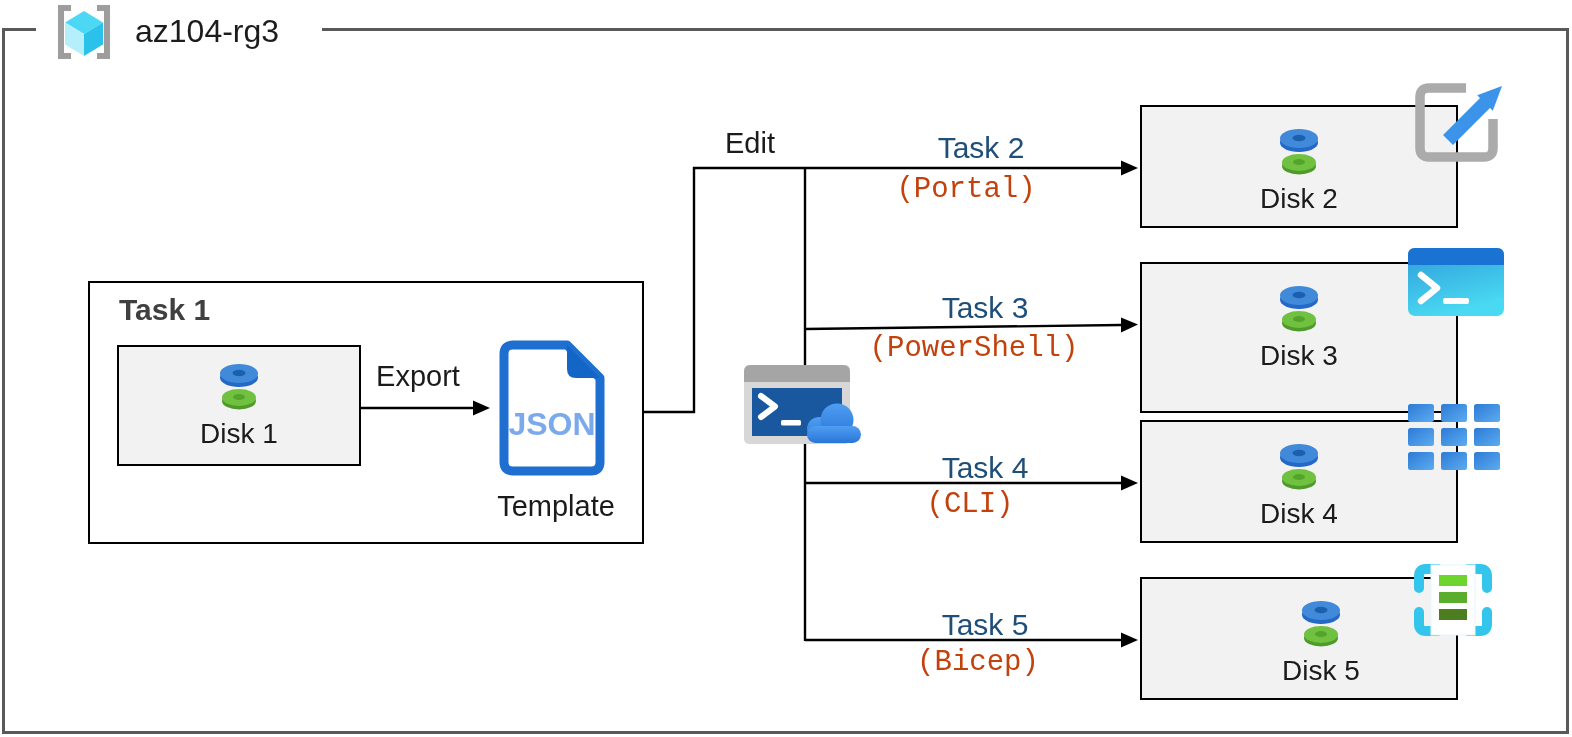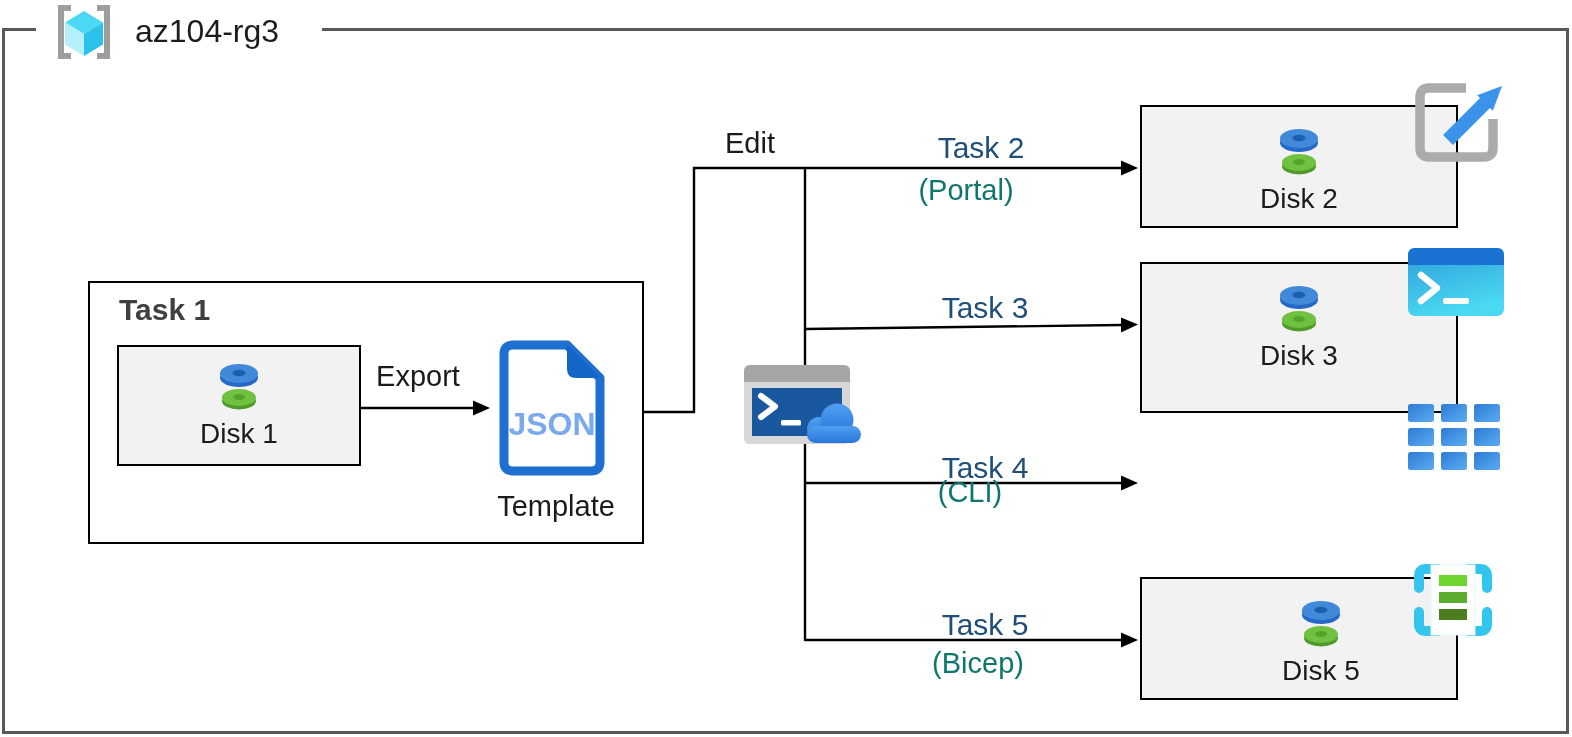--- a/index.html
+++ b/index.html
@@ -13,21 +13,21 @@
   .rg-label{position:absolute;left:135px;top:13px;font-size:32px;color:#1c1c1c;white-space:nowrap;}
   .task1-box{position:absolute;left:88px;top:281px;width:556px;height:263px;border:2.5px solid #000;background:#fff;box-sizing:border-box;}
   .task1-title{position:absolute;left:119px;top:293px;font-size:30px;font-weight:bold;color:#404040;white-space:nowrap;}
   .disk-node{
     position:absolute;background:#F2F2F2;border:2px solid #000;box-sizing:border-box;
     display:flex;flex-direction:column;align-items:center;gap:8px;
   }
   .disk-label{font-size:28px;color:#1b1b1b;white-space:nowrap;line-height:1;text-align:right;}
   .ctr{position:absolute;transform:translate(-50%,-50%);white-space:nowrap;line-height:1.05;}
   .task-title{font-size:30px;font-weight:normal;color:#1F4E79;}
-  .method{font-size:29px;color:#0f766e;}
+  .method{font-size:29px;color:#c2410c;font-family:Liberation Mono, monospace;}
   .plain{font-size:29px;color:#1b1b1b;}
   svg{display:block;}
   .overlay{position:absolute;left:0;top:0;pointer-events:none;}
 </style>
 </head>
 <body>
 
 <div class="canvas">
 
   <svg width="0" height="0" style="position:absolute" aria-hidden="true">
@@ -79,20 +79,26 @@
         <use href="#disk3d"></use>
       </svg>
     <div class="disk-label">Disk 2</div>
   </div>
   <div class="disk-node" style="left:1140px;top:262px;width:318px;height:151px;padding-top:18px;">
     <svg width="56" height="52">
         <use href="#disk3d"></use>
       </svg>
     <div class="disk-label">Disk 3</div>
   </div>
+  <div class="disk-node" style="left:1140px;top:420px;width:318px;height:123px;padding-top:18px;">
+    <svg width="56" height="52">
+        <use href="#disk3d"></use>
+      </svg>
+    <div class="disk-label">Disk 4</div>
+  </div>
   <div class="disk-node" style="left:1140px;top:577px;width:318px;height:123px;padding-top:18px;padding-left:44px;">
     <svg width="56" height="52">
         <use href="#disk3d"></use>
       </svg>
     <div class="disk-label">Disk 5</div>
   </div>
 
   <svg class="overlay" width="1572" height="737" viewBox="0 0 1572 737">
     <g stroke="#000" stroke-width="2.4" fill="none">
       <path d="M361,408 H474"></path>
@@ -110,23 +116,24 @@
       <polygon points="1138,640 1121,632.5 1121,647.5"></polygon>
     </g>
   </svg>
 
   <div class="ctr plain" style="left:750px;top:143px;">Edit</div>
 
   <div class="ctr task-title" style="left:981px;top:148px;">Task 2</div>
   <div class="ctr method" style="left:966px;top:190px;">(Portal)</div>
 
   <div class="ctr task-title" style="left:985px;top:308px;">Task 3</div>
+  <div class="ctr method" style="left:974px;top:349px;">(PowerShell)</div>
 
   <div class="ctr task-title" style="left:985px;top:468px;">Task 4</div>
-  <div class="ctr method" style="left:970px;top:492px;">(CLI)</div>
+  <div class="ctr method" style="left:970px;top:505px;">(CLI)</div>
 
   <div class="ctr task-title" style="left:985px;top:625px;">Task 5</div>
   <div class="ctr method" style="left:978px;top:663px;">(Bicep)</div>
 
   <svg class="abs" style="left:744px;top:365px;" width="120" height="86" viewBox="0 0 120 86">
     <defs>
       <linearGradient id="cloudg" x1="0" y1="0" x2="0" y2="1">
         <stop offset="0" stop-color="#4f9ef2"></stop>
           <stop offset="1" stop-color="#2a76d9"></stop>
       </linearGradient>

